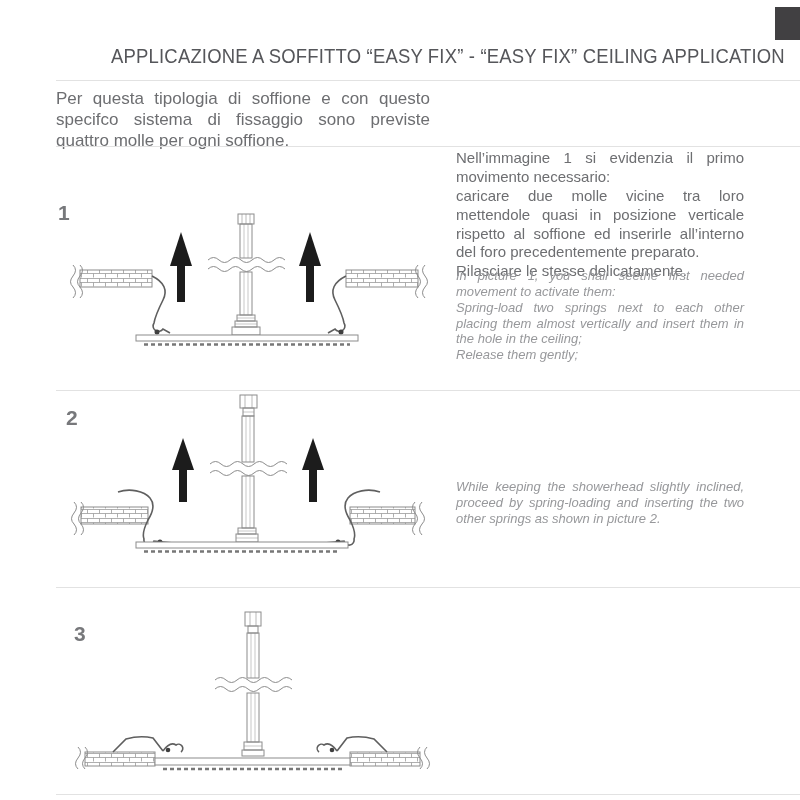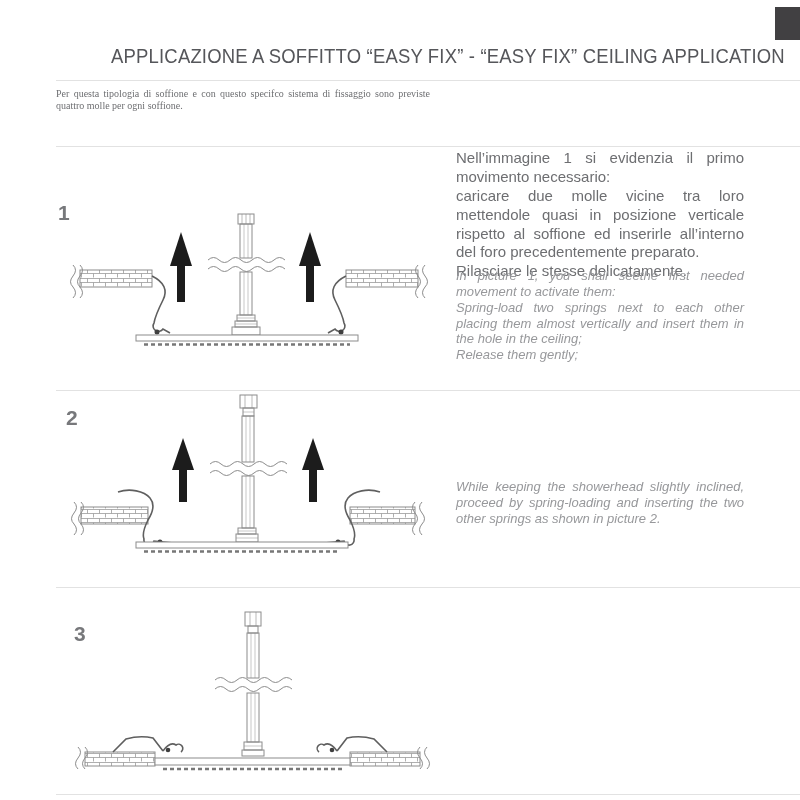--- a/index.html
+++ b/index.html
@@ -7,21 +7,21 @@
         font-family:"Liberation Sans",sans-serif;margin-left:48px;}
   .logo{position:absolute;left:727px;top:7px;width:36px;height:33px;background:#414042;}
   .title{position:absolute;left:0;top:44px;width:800px;text-align:center;
          font-size:21px;letter-spacing:.2px;color:#55565a;
          transform:scaleX(.88);transform-origin:center;white-space:nowrap;}
   .hrule{position:absolute;left:8px;width:786px;height:1px;background:#e2e2e2;}
   .vrule{position:absolute;left:794px;top:85px;width:1px;height:708px;background:#ededed;}
   .para{position:absolute;text-align:justify;white-space:pre-line;}
   .it{color:#6d6e71;font-size:15px;line-height:1.26;}
   .en{color:#97989b;font-size:13px;line-height:1.22;font-style:italic;}
-  .intro{font-size:10px;line-height:1.24;font-family:Liberation Serif, serif;}
+  .intro{font-size:17px;line-height:1.24;}
   .stepnum{position:absolute;font-size:21px;font-weight:bold;color:#77787b;}
   .fig{position:absolute;left:12px;width:378px;}
   svg{display:block;}
 </style>
 </head>
 <body>
 
 <div id="page">
 
   <div class="logo"></div>

